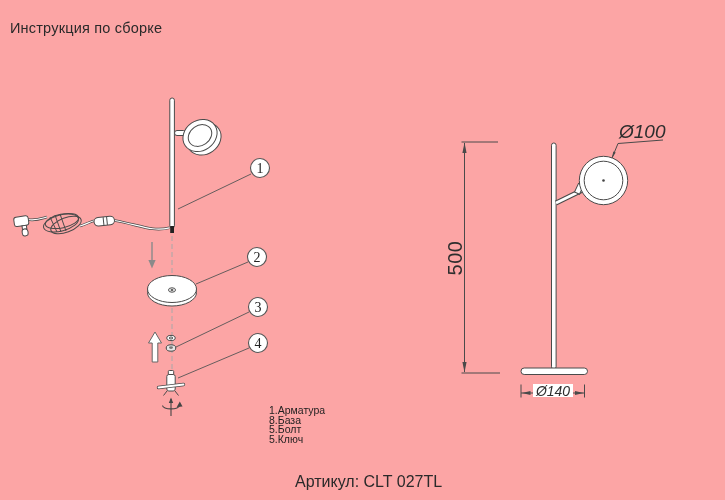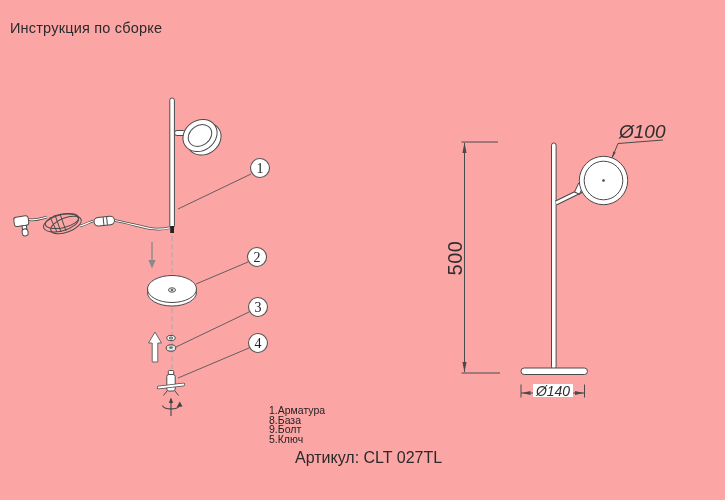--- a/index.html
+++ b/index.html
@@ -13,21 +13,21 @@
   }
   .doc-title{
     position:absolute;left:10px;top:20px;
     font-size:14.5px;color:#2a2a2a;letter-spacing:.2px;
   }
   .parts-list{
     position:absolute;left:269px;top:378px;
     font-size:10.5px;line-height:9.6px;color:#1f1f1f;margin-top:28px;
   }
   .footer-article{
-    position:absolute;left:295px;top:449px;
+    position:absolute;left:295px;top:473px;
     font-size:16px;color:#2a2a2a;
   }
   svg{position:absolute;overflow:visible;}
   .ln{stroke:#4a4a4a;stroke-width:1;fill:none;}
   .lnw{stroke:#4a4a4a;stroke-width:1;fill:#ffffff;}
   .leader{stroke:#555;stroke-width:.9;fill:none;}
   .callout-circle{stroke:#555;stroke-width:1.1;fill:#fff;}
   .callout-num{font-family:"Liberation Serif", serif;font-size:14px;fill:#222;}
   .dim-text{font-size:20px;fill:#2e2e2e;letter-spacing:.5px;}
   .dim-text-i{font-size:19px;font-style:italic;fill:#2e2e2e;}
@@ -141,21 +141,21 @@
     <g>
       <path class="leader" d="M249,258 L178,288"></path>
       <circle class="callout-circle" cx="258" cy="253" r="9.5"></circle>
       <text class="callout-num" x="258" y="257.6" text-anchor="middle">4</text>
     </g>
   </svg>
 
   <div class="parts-list">
     <div>1.Арматура</div>
     <div>8.База</div>
-    <div>9.Болт</div>
+    <div>5.Болт</div>
     <div>5.Ключ</div>
   </div>
 
   <svg style="left:430px;top:100px;" width="280" height="310" viewBox="0 0 280 310">
 
     <g>
       <path class="ln" d="M31.5,42 L68,42"></path>
       <path class="ln" d="M31.5,273 L70,273"></path>
       <path class="ln" d="M34.5,43 L34.5,272"></path>
       <polygon points="34.5,42.5 32.4,53 36.6,53" fill="#4a4a4a"></polygon>

